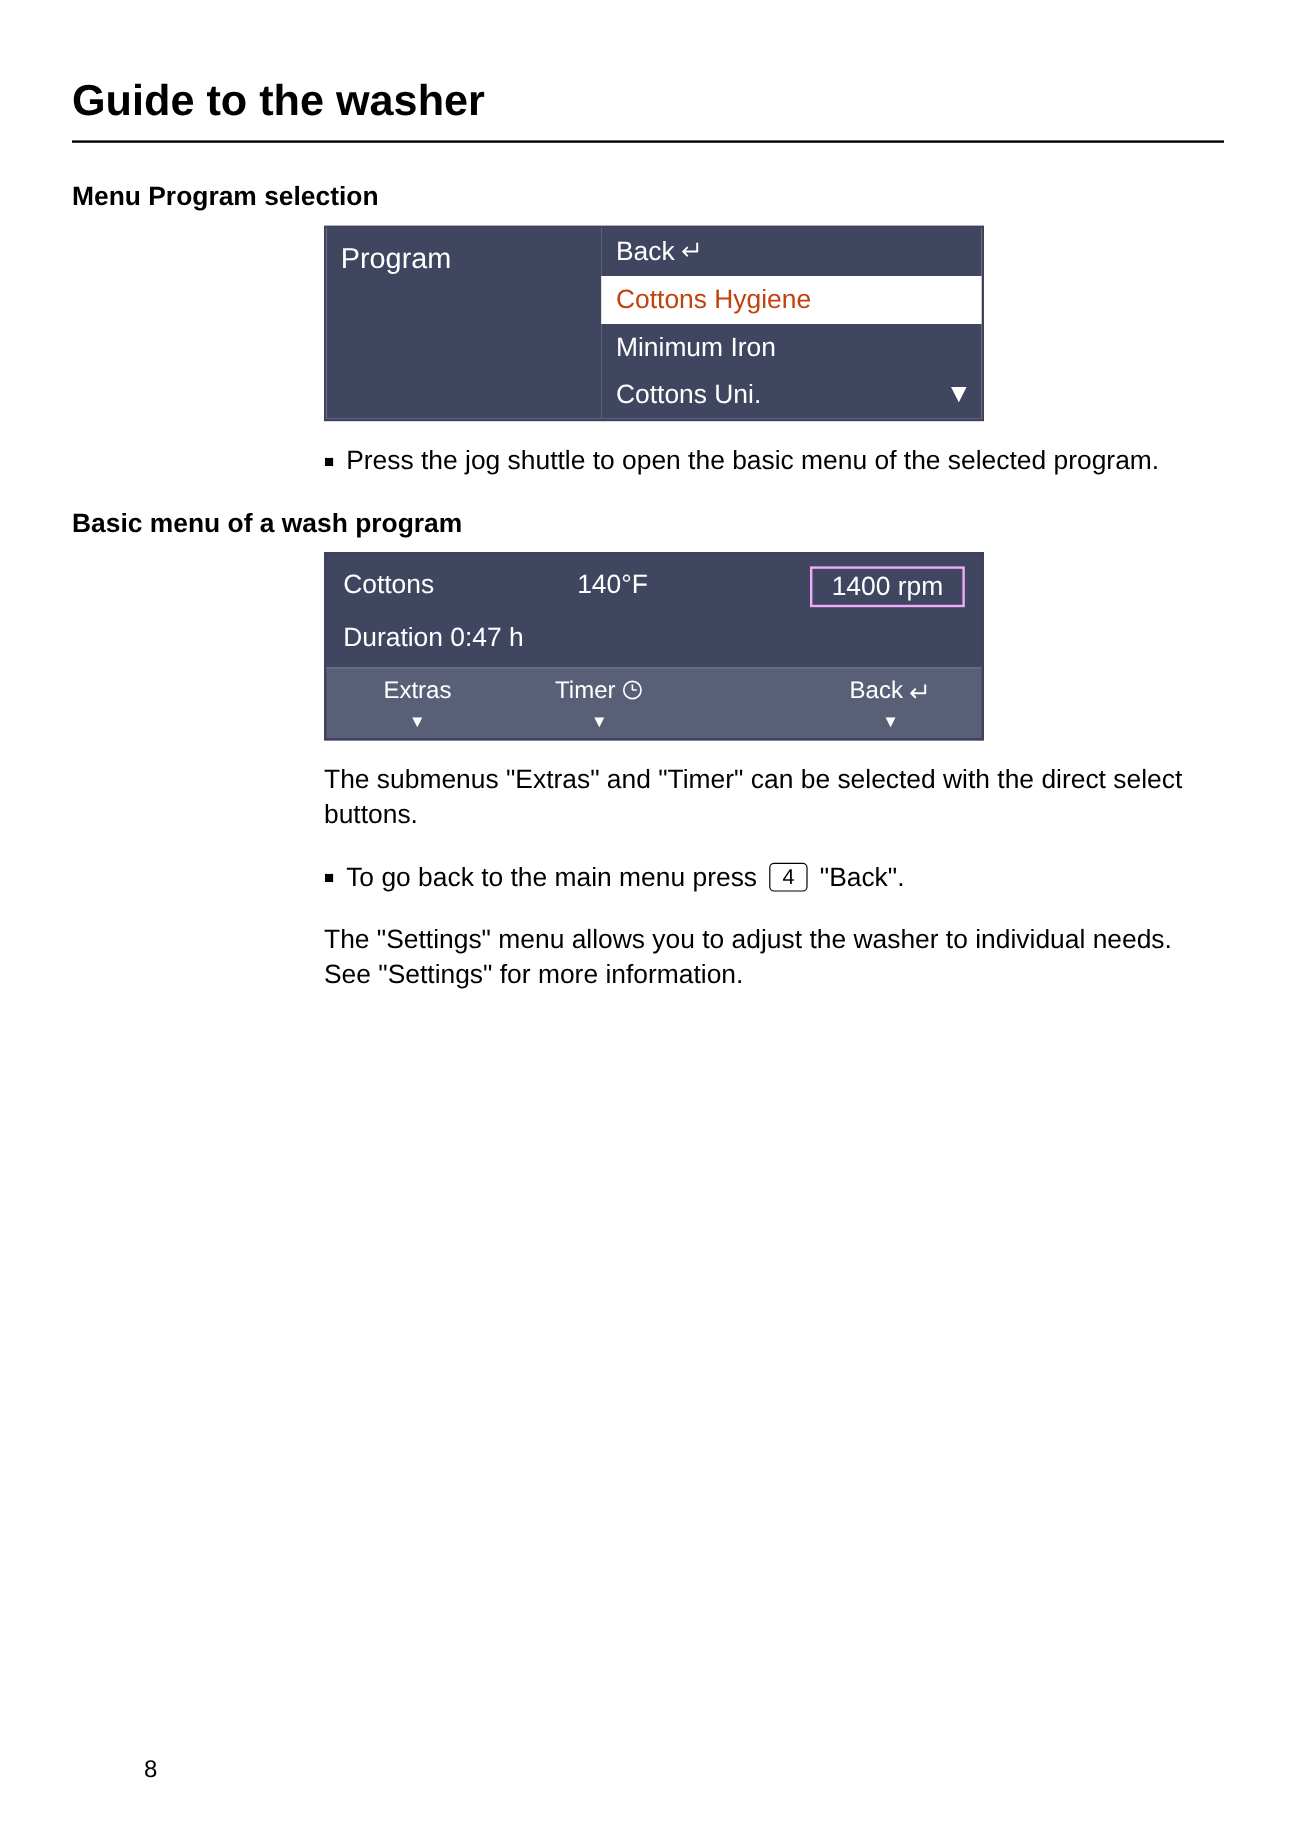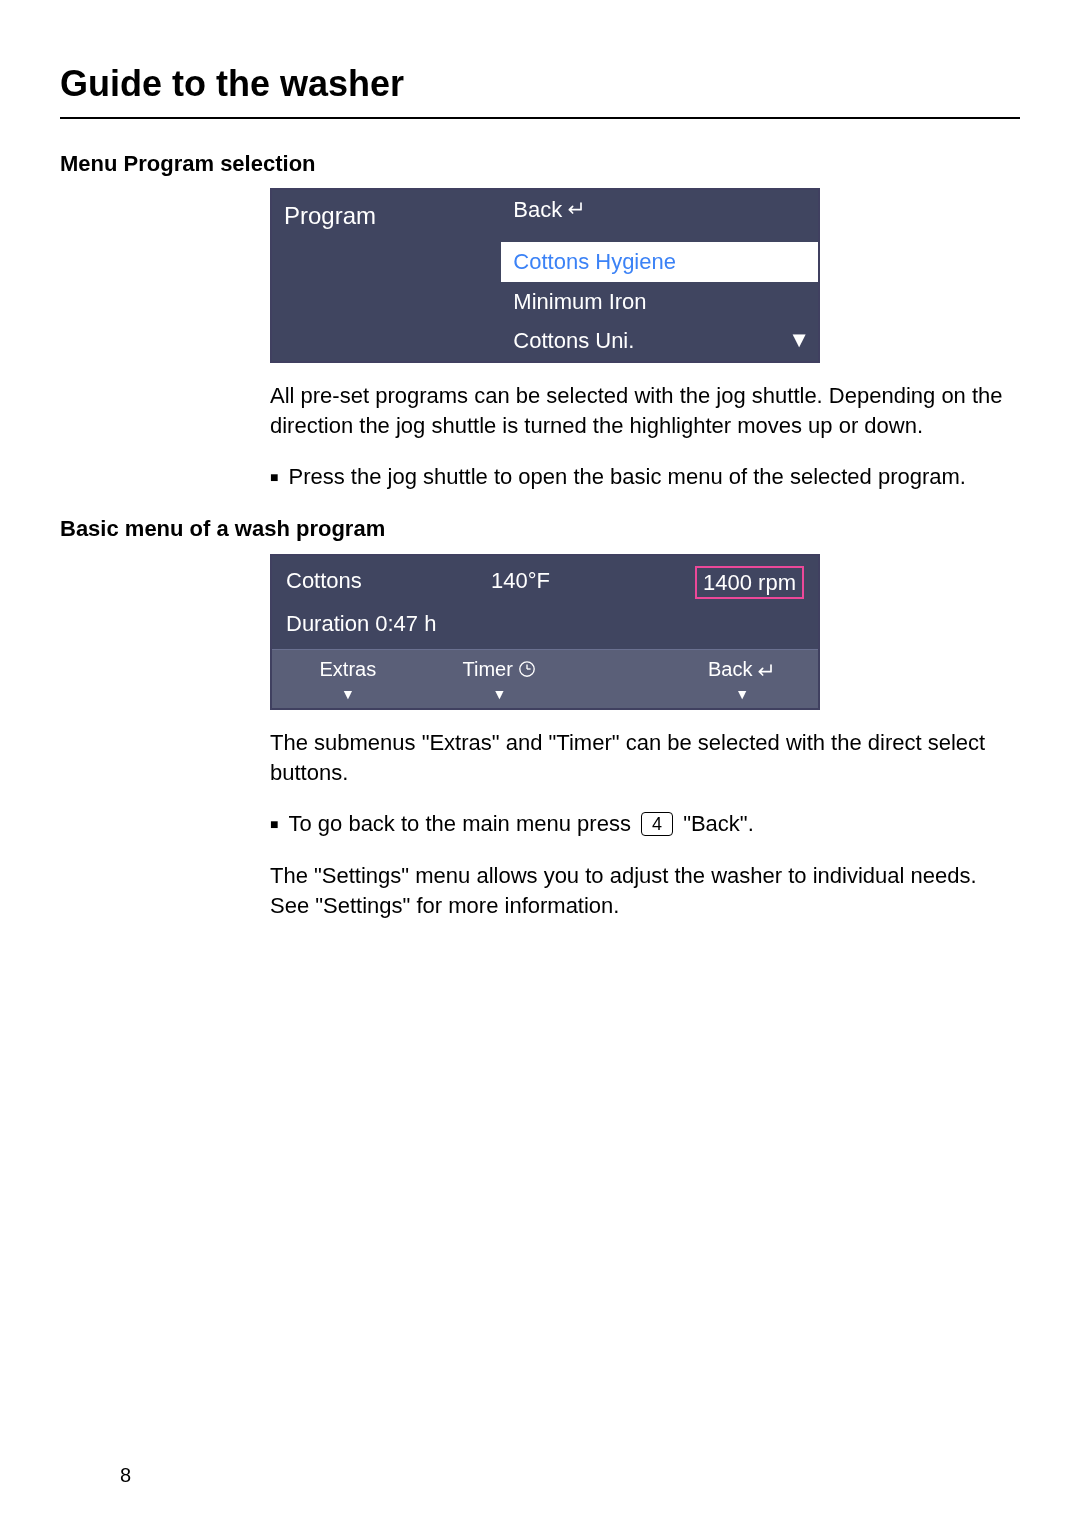--- a/index.html
+++ b/index.html
@@ -56,22 +56,21 @@
     }
     .ps-row {
       padding: 5px 12px;
       color: #fff;
       font-size: 22px;
       display: flex;
       align-items: center;
     }
     .ps-row.highlight {
       background: #fff;
-      color: #3b82f6;
-      margin-top: 12px;
+      color: #c2410c;
     }
     .back-return { display: inline-flex; align-items: center; }
     .return-icon { margin-left: 4px; }
     .ps-scroll-down {
       position: absolute;
       right: 8px;
       bottom: 6px;
       color: #fff;
     }
     
@@ -81,22 +80,22 @@
       color: #fff;
       border: 2px solid #404060;
     }
     .bm-top {
       display: flex;
       justify-content: space-between;
       padding: 10px 14px 6px 14px;
       font-size: 22px;
     }
     .bm-top .rpm {
-      border: 2px solid #ec4899;
-      padding: 0 6px;
+      border: 2px solid #f0abfc;
+      padding: 0 16px;
       margin-left: 16px;
     }
     .bm-duration {
       padding: 4px 14px 10px 14px;
       font-size: 22px;
     }
     .bm-bottom {
       display: flex;
       background: #5a5f78;
       border-top: 1px solid #6a7090;
@@ -184,21 +183,20 @@
           </span>
         </span>
       </div>
       <div class="ps-row highlight">Cottons Hygiene</div>
       <div class="ps-row">Minimum Iron</div>
       <div class="ps-row">Cottons Uni.</div>
       <span class="ps-scroll-down">▼</span>
     </div>
   </div>
 
-  <p class="para">All pre-set programs can be selected with the jog shuttle. Depending on the direction the jog shuttle is turned the highlighter moves up or down.</p>
 
 
   <div class="bullet-row">
     <span class="sq">■</span>
     <span>Press the jog shuttle to open the basic menu of the selected program.</span>
   </div>
 </div>
 
 <div class="section-heading">Basic menu of a wash program</div>
 

